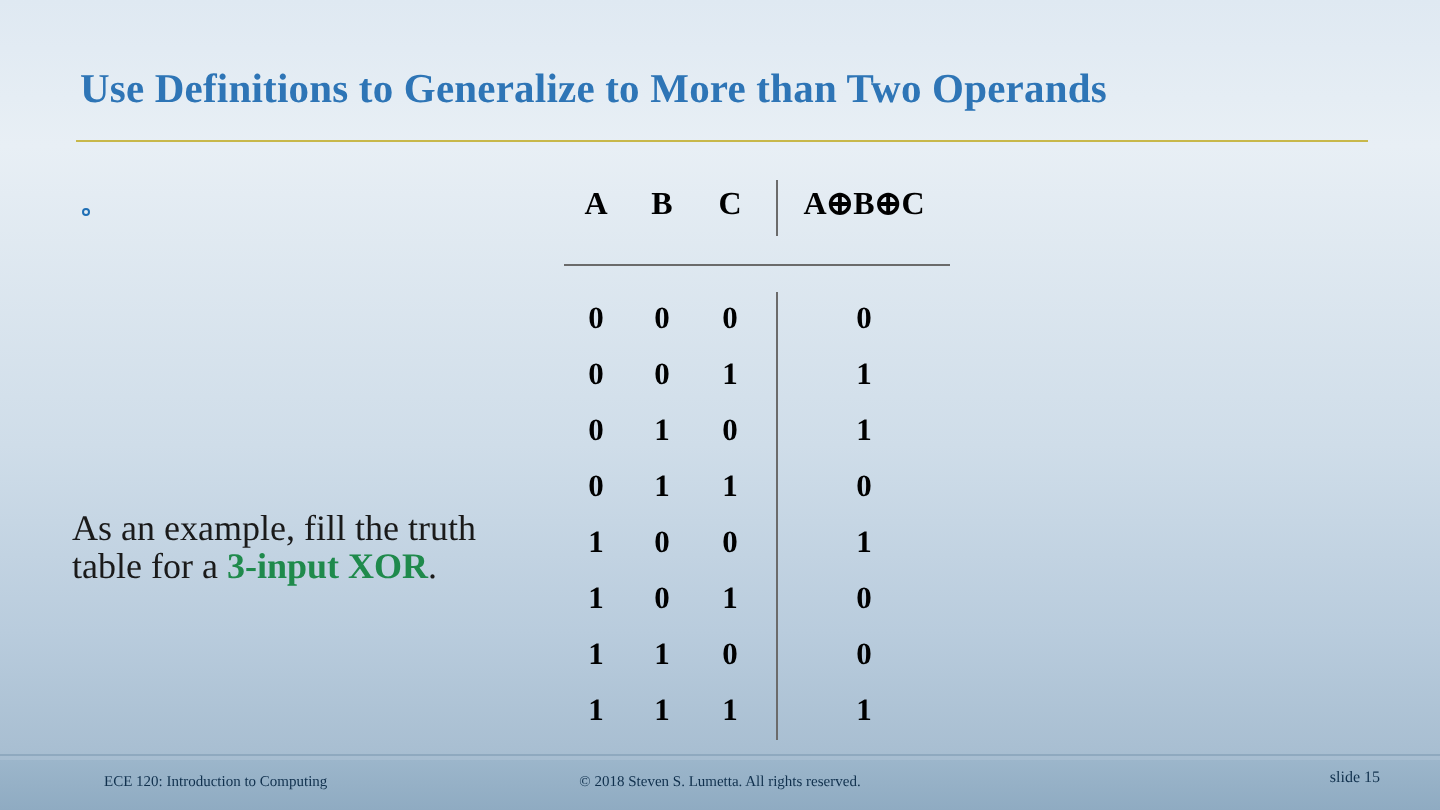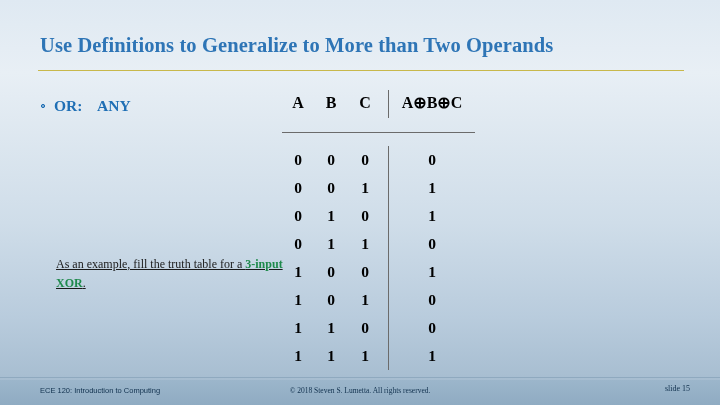--- a/index.html
+++ b/index.html
@@ -72,27 +72,26 @@
     left: 1px;
     top: 8px;
     width: 4px;
     height: 4px;
     border: 1px solid #1f6fb5;
     border-radius: 50%;
     box-sizing: border-box;
   }
   .para2 {
     position: absolute;
-    left: 56px;
+    left: 36px;
     top: 255px;
     width: 230px;
-    font-size: 12px;
+    font-size: 18px;
     line-height: 19px;
     color: #1a1a1a;
-    text-decoration: underline;
   }
   .green {
     color: #1f8a4c;
     font-weight: bold;
   }
 
   
   .table-wrap {
     position: absolute;
     left: 282px;
@@ -148,25 +147,25 @@
   .footer {
     position: absolute;
     top: 380px;
     left: 0;
     width: 720px;
     height: 25px;
     background: linear-gradient(to bottom, #9cb6cb 0%, #8fabc2 100%);
   }
   .footer-left {
     position: absolute;
-    left: 40px;
+    left: 52px;
     top: 386px;
     font-size: 7.5px;
     color: #10304d;
-    font-family: Liberation Sans, sans-serif;
+    font-family: Liberation Serif, serif;
   }
   .footer-center {
     position: absolute;
     left: 0;
     top: 386px;
     width: 720px;
     text-align: center;
     font-size: 7.5px;
     color: #10304d;
   }
@@ -182,21 +181,20 @@
 <body>
 
 <div class="slide">
 
   <div class="title">Use Definitions to Generalize to More than Two Operands</div>
   <div class="title-rule"></div>
 
   <div class="left-col">
     <ul class="bullets">
       <li><span class="dot"></span></li>
-      <li><span class="dot"></span><span>OR:    ANY</span></li>
     </ul>
   </div>
 
   <div class="para2">
     <span>As an example, fill the truth table for a </span><span class="green">3-input XOR</span><span>.</span>
   </div>
 
   <div class="table-wrap">
     <table class="tt">
       <thead>

